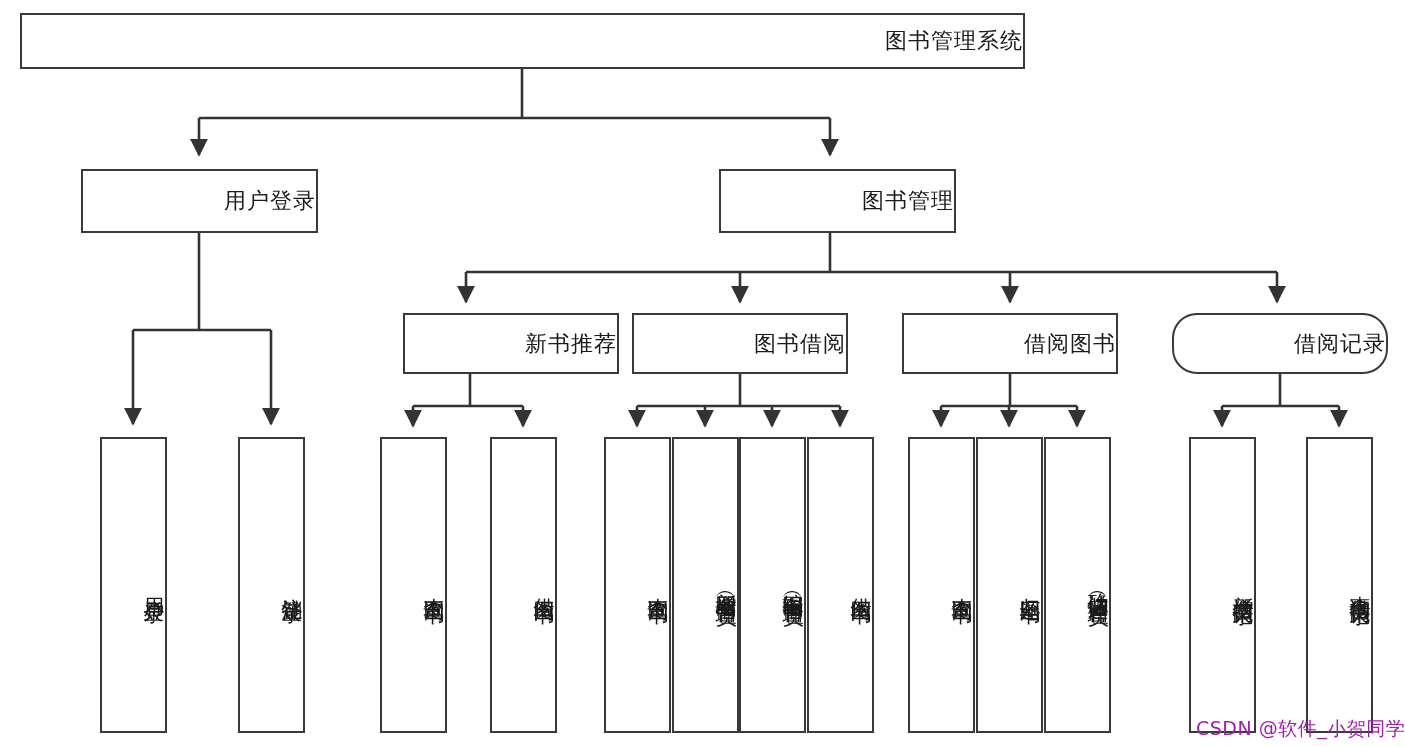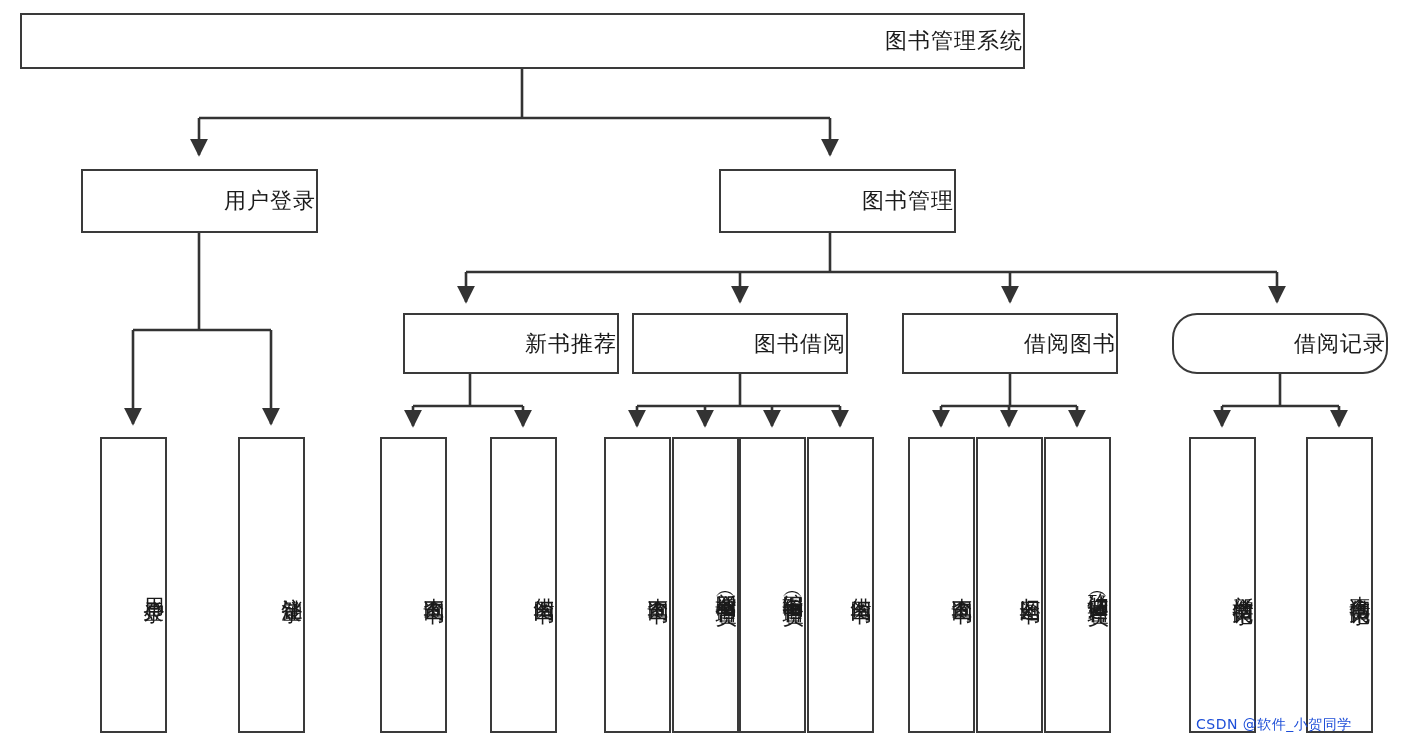--- a/index.html
+++ b/index.html
@@ -50,22 +50,22 @@
     justify-content: center;
   }
   .node.leaf .lbl {
     writing-mode: vertical-rl;
     text-orientation: upright;
     display: block;
     white-space: nowrap;
   }
   .watermark {
     position: absolute;
-    font-size: 14px;
-    color: #1d4ed8;
+    font-size: 19px;
+    color: #a21caf;
     white-space: nowrap;
     letter-spacing: 0.5px;
     user-select: none;
   }
 </style>
 </head>
 <body>
 
 <div id="canvas">
 

